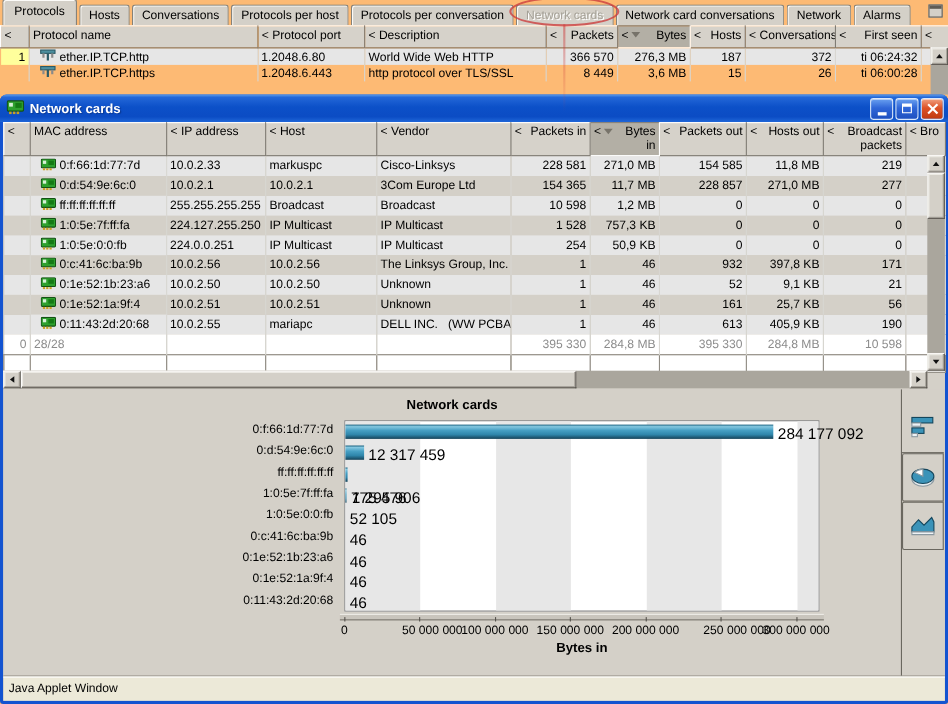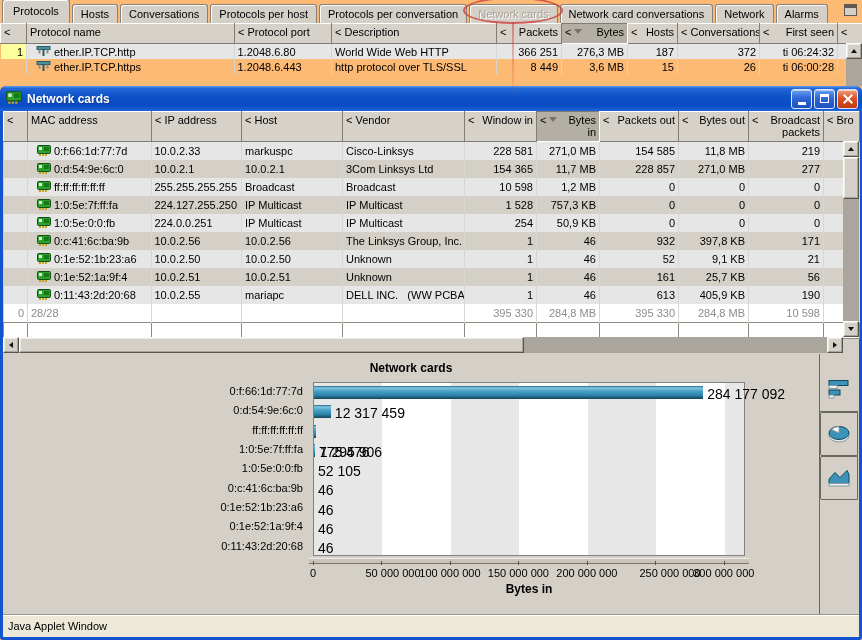--- a/index.html
+++ b/index.html
@@ -163,21 +163,21 @@
           <tr class="stripe">
             <td class="td r yellow">1</td>
             <td class="td ic"><span><svg width="15" height="12" viewBox="0 0 15 12">
                   <rect x="1" y="1.5" width="13" height="3" fill="#4d8f9f" stroke="#2a5a66"></rect>
                   <rect x="2.5" y="4.5" width="2" height="4" fill="#8a8a8a"></rect>
                   <rect x="6.5" y="4.5" width="2" height="6.5" fill="#2a5a66"></rect>
                   <rect x="10.5" y="4.5" width="2" height="4" fill="#8a8a8a"></rect>
                 </svg></span><span>ether.IP.TCP.http</span></td>
             <td class="td ">1.2048.6.80</td>
             <td class="td ">World Wide Web HTTP</td>
-            <td class="td r">366 251</td>
+            <td class="td r">366 570</td>
             <td class="td r">276,3 MB</td>
             <td class="td r">187</td>
             <td class="td r">372</td>
             <td class="td r">ti 06:24:32</td>
             <td class="td "></td>
           </tr>
           <tr>
             <td class="td r"></td>
             <td class="td ic"><span><svg width="15" height="12" viewBox="0 0 15 12">
                   <rect x="1" y="1.5" width="13" height="3" fill="#4d8f9f" stroke="#2a5a66"></rect>
@@ -241,24 +241,24 @@
               <col style="width: 75px;">
               <col style="width: 36px;">
             </colgroup>
             <thead>
               <tr>
                 <th class="th"><div class="hw"><span class="marker">&lt;</span><span class="lbl"></span></div></th>
                 <th class="th"><div class="hw"><span class="lbl">MAC address</span></div></th>
                 <th class="th"><div class="hw"><span class="marker">&lt;</span><span class="lbl">IP address</span></div></th>
                 <th class="th"><div class="hw"><span class="marker">&lt;</span><span class="lbl">Host</span></div></th>
                 <th class="th"><div class="hw"><span class="marker">&lt;</span><span class="lbl">Vendor</span></div></th>
-                <th class="th r"><div class="hw"><span class="marker">&lt;</span><span class="lbl">Window in</span></div></th>
+                <th class="th r"><div class="hw"><span class="marker">&lt;</span><span class="lbl">Packets in</span></div></th>
                 <th class="th sorted r"><div class="hw"><span class="marker">&lt;</span><span class="sorttri"></span><span class="lbl">Bytes in</span></div></th>
                 <th class="th r"><div class="hw"><span class="marker">&lt;</span><span class="lbl">Packets out</span></div></th>
-                <th class="th r"><div class="hw"><span class="marker">&lt;</span><span class="lbl">Bytes out</span></div></th>
+                <th class="th r"><div class="hw"><span class="marker">&lt;</span><span class="lbl">Hosts out</span></div></th>
                 <th class="th r"><div class="hw"><span class="marker">&lt;</span><span class="lbl">Broadcast packets</span></div></th>
                 <th class="th"><div class="hw"><span class="marker">&lt;</span><span class="lbl">Bro</span></div></th>
               </tr>
             </thead>
             <tbody>
               <tr class="stripe">
                 <td class="td"></td>
                 <td class="td ic"><span><svg width="14" height="11" viewBox="0 0 14 11">
                       <rect x="0.5" y="0.5" width="13" height="8" rx="1" fill="#2ea12e" stroke="#145214"></rect>
                       <rect x="2" y="2" width="3" height="3" fill="#d8f0d8"></rect>
@@ -282,21 +282,21 @@
                 <td class="td ic"><span><svg width="14" height="11" viewBox="0 0 14 11">
                       <rect x="0.5" y="0.5" width="13" height="8" rx="1" fill="#2ea12e" stroke="#145214"></rect>
                       <rect x="2" y="2" width="3" height="3" fill="#d8f0d8"></rect>
                       <rect x="7" y="2" width="5" height="4" fill="#147a14"></rect>
                       <rect x="2" y="9" width="2" height="2" fill="#c8a020"></rect>
                       <rect x="5" y="9" width="2" height="2" fill="#c8a020"></rect>
                       <rect x="8" y="9" width="2" height="2" fill="#c8a020"></rect>
                     </svg></span><span>0:d:54:9e:6c:0</span></td>
                 <td class="td">10.0.2.1</td>
                 <td class="td">10.0.2.1</td>
-                <td class="td">3Com Linksys Ltd</td>
+                <td class="td">3Com Europe Ltd</td>
                 <td class="td r">154 365</td>
                 <td class="td r">11,7 MB</td>
                 <td class="td r">228 857</td>
                 <td class="td r">271,0 MB</td>
                 <td class="td r">277</td>
                 <td class="td"></td>
               </tr>
               <tr class="stripe">
                 <td class="td"></td>
                 <td class="td ic"><span><svg width="14" height="11" viewBox="0 0 14 11">

